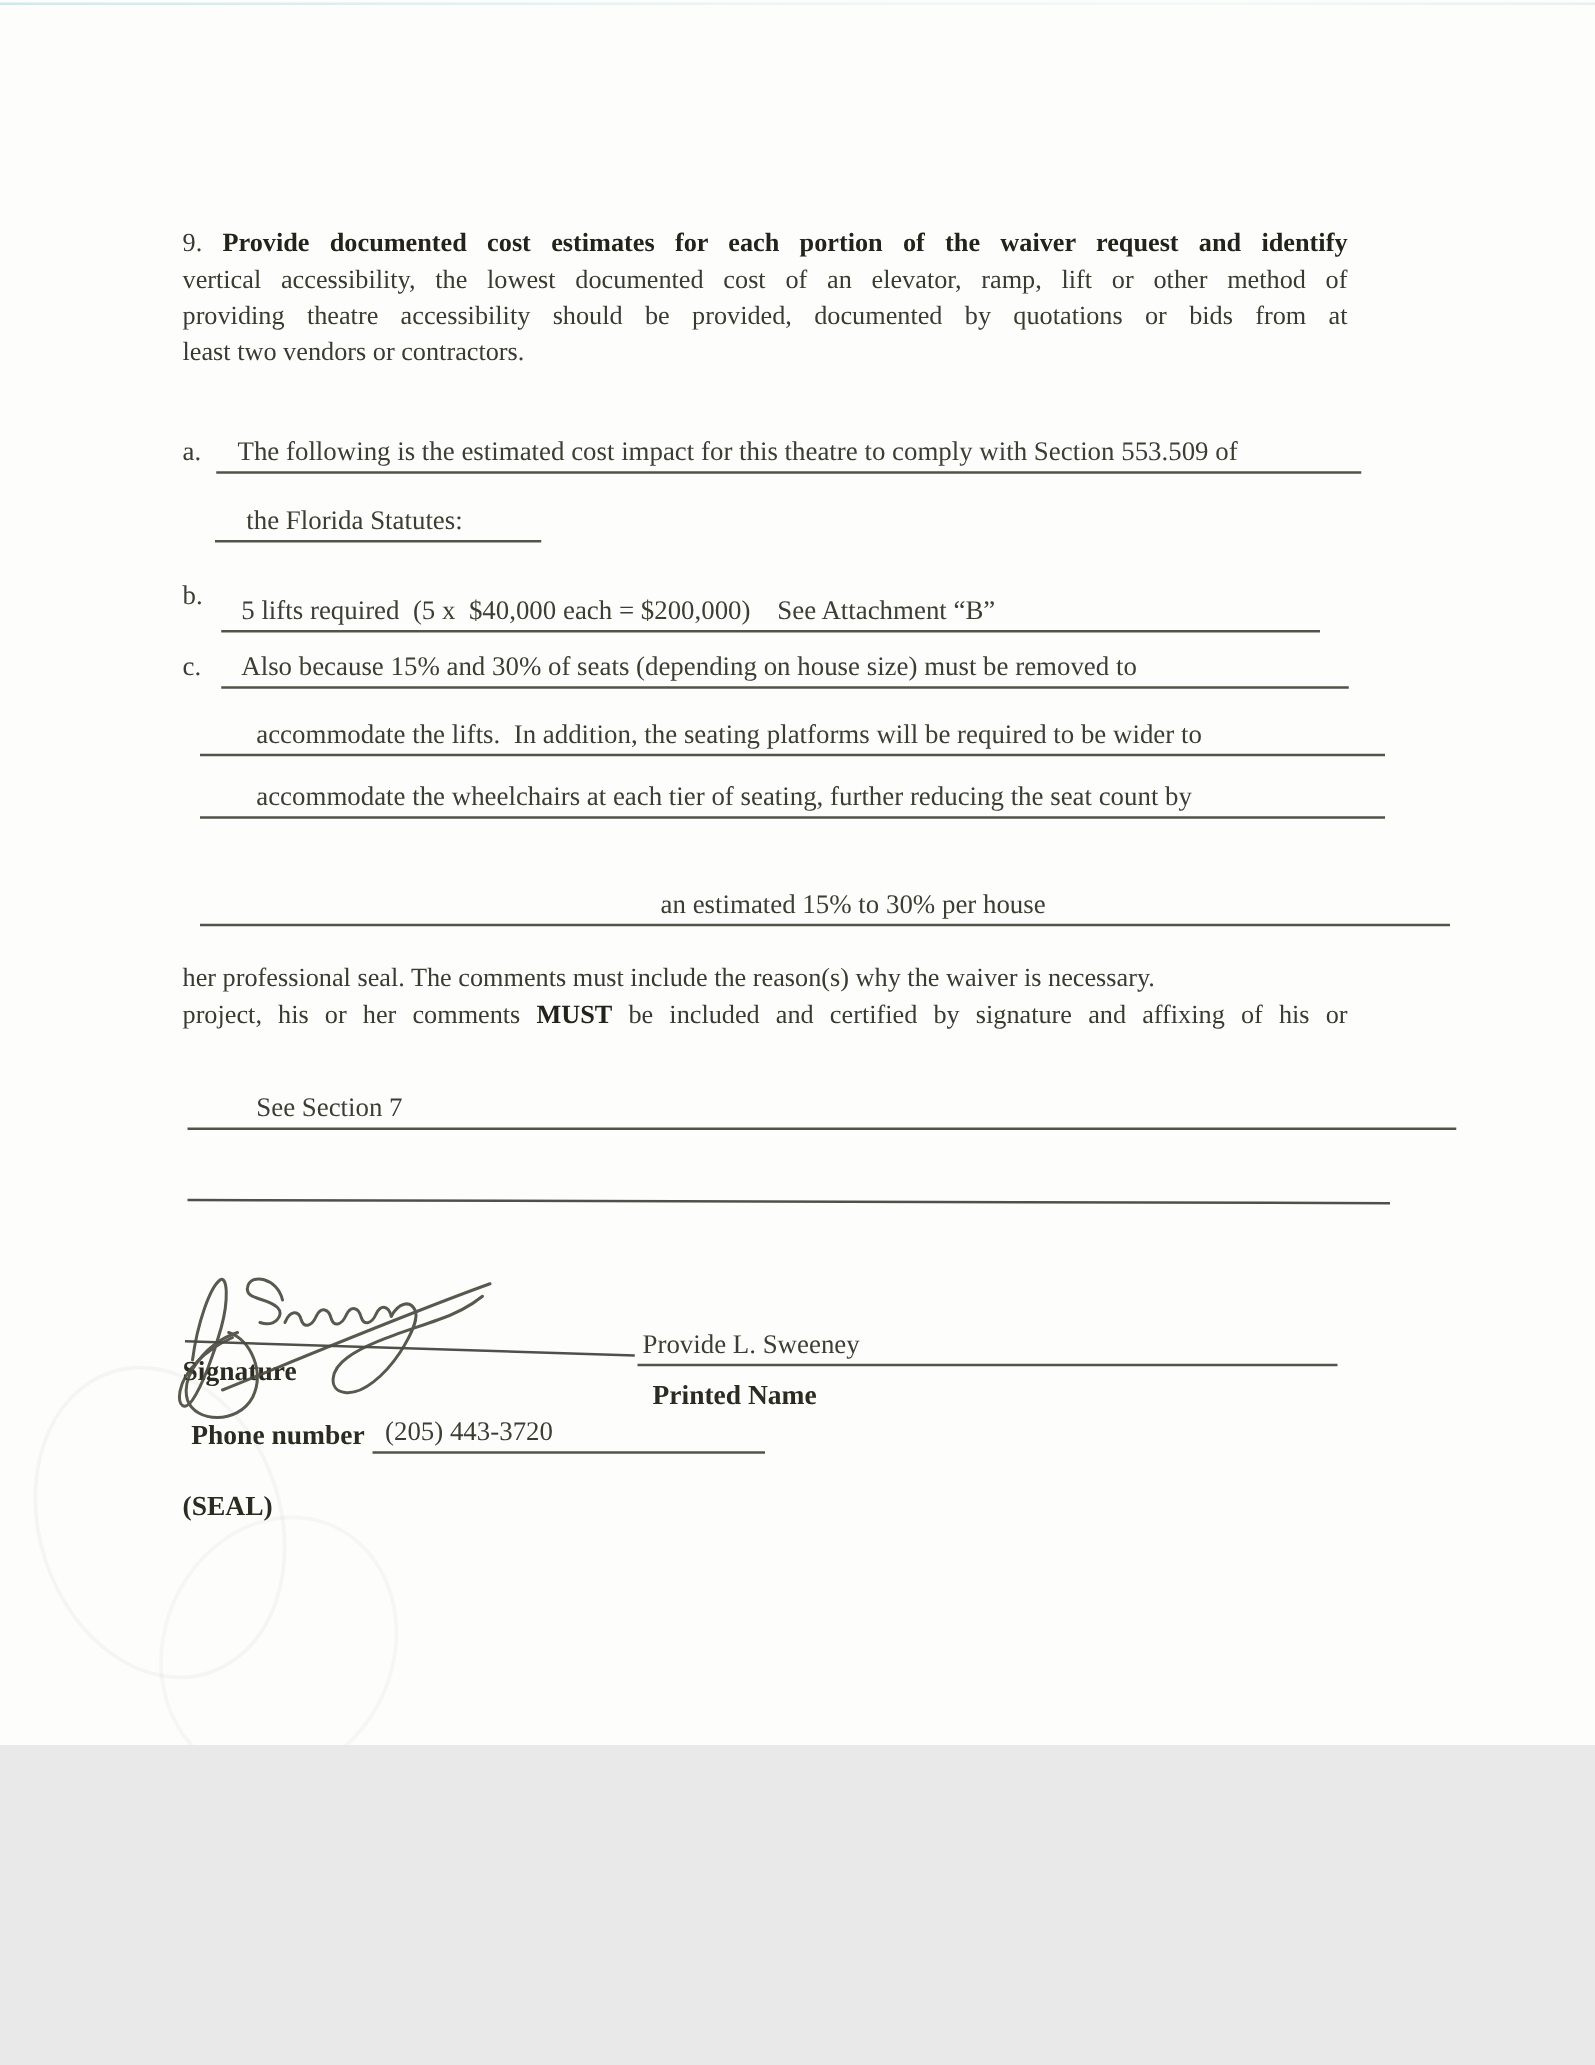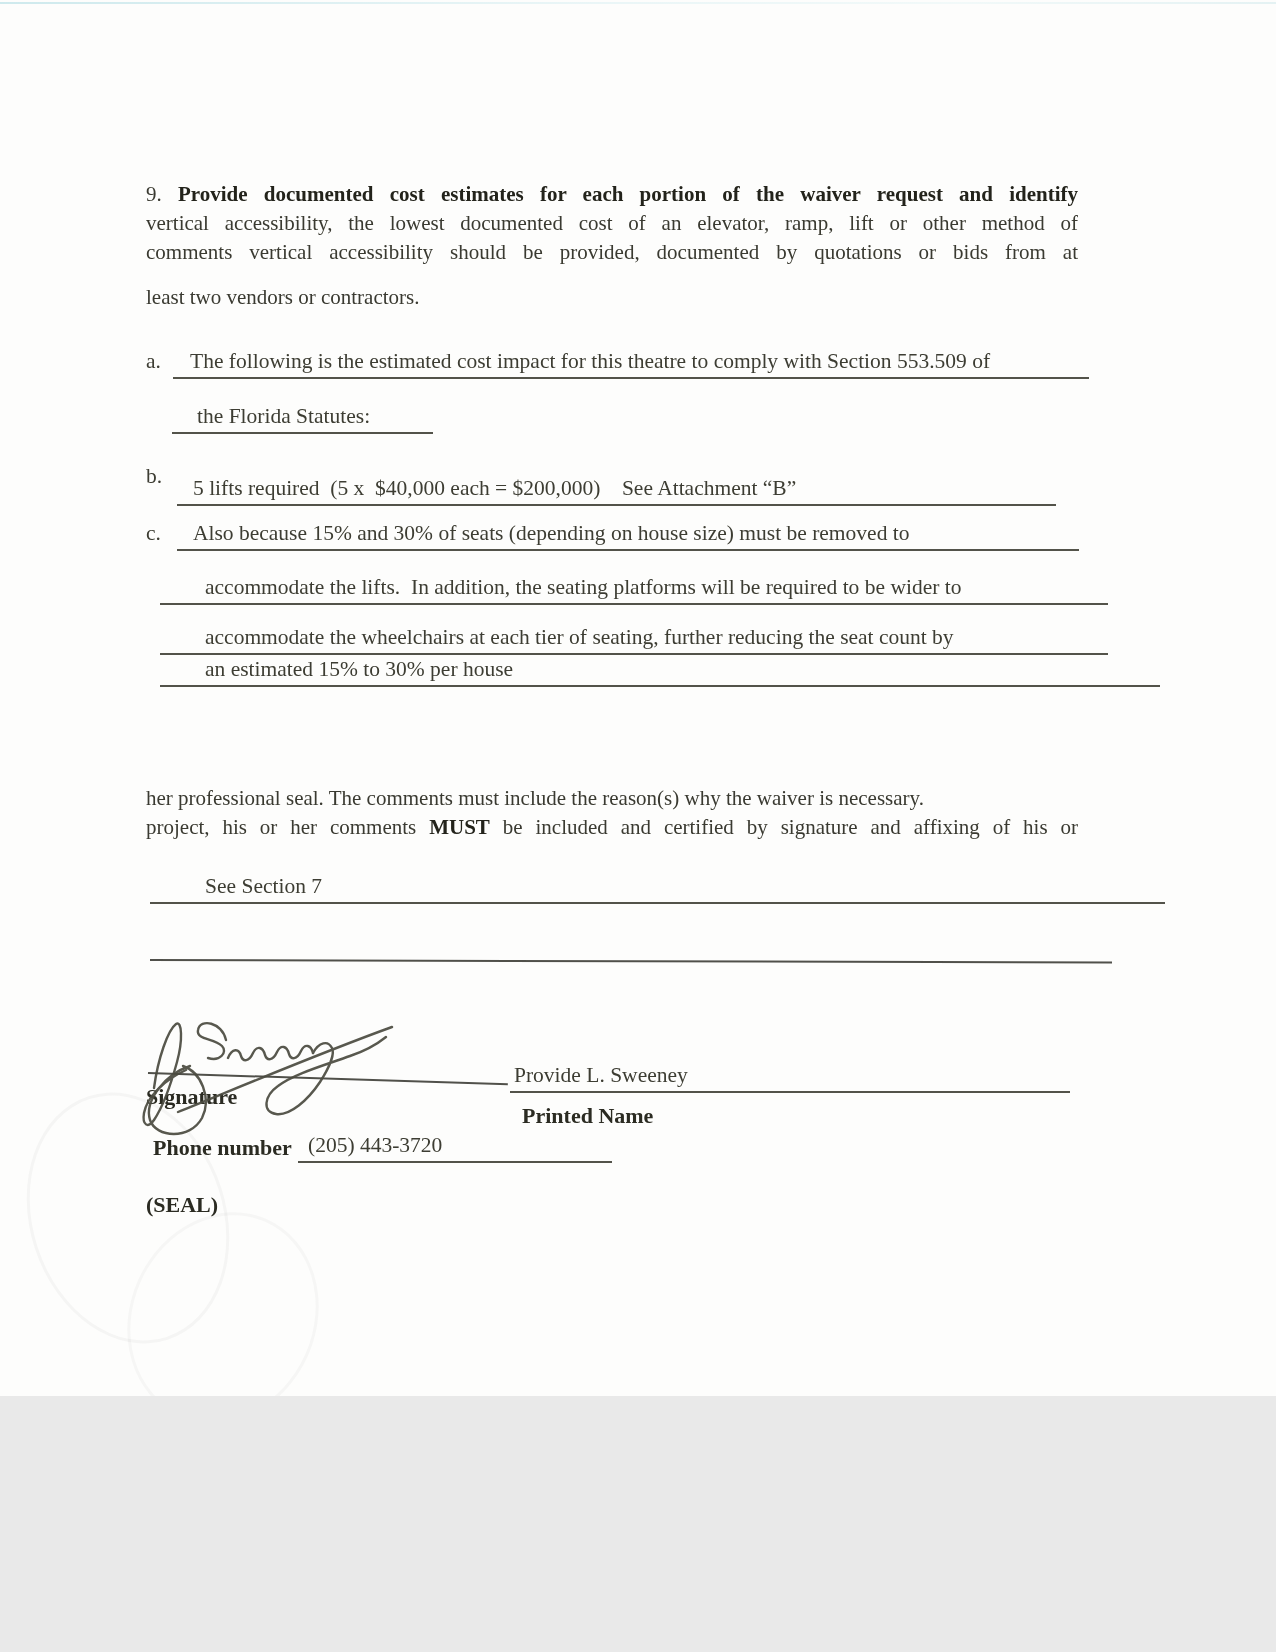--- a/index.html
+++ b/index.html
@@ -10,21 +10,21 @@
     overflow:hidden;
     font-family:"Liberation Serif", serif;
     color:#34342c;
   }
   
   .para{
     position:absolute;left:146px;width:932px;
     font-size:21px;line-height:29px;color:#3a3a31;
   }
   .para .pline{text-align:justify;text-align-last:justify;white-space:normal;}
-  .para .pline.last{text-align:right;text-align-last:left;margin-top:16px;}
+  .para .pline.last{text-align:right;text-align-last:left;}
   .para b{font-weight:bold;color:#23231b;}
   
   .row{
     position:absolute;display:flex;align-items:stretch;
     font-size:21.5px;color:#3d3d33;
   }
   .lbl{
     line-height:32px;white-space:pre;flex:0 0 auto;
   }
   .blank{
@@ -67,21 +67,21 @@
   <div class="artifact crease1"></div>
   <div class="artifact crease2"></div>
   <div class="artifact bottom-teal"></div>
   <div class="artifact bottom-smudge-left"></div>
   <div class="artifact bottom-smudge-right"></div>
   <div class="artifact bottom-vline"></div>
 
   <div class="para" style="top:180px;">
     <div class="pline"><span>9. </span><b>Provide documented cost estimates for each portion of the waiver request and identify</b></div>
     <div class="pline">vertical accessibility, the lowest documented cost of an elevator, ramp, lift or other method of</div>
-    <div class="pline">comments vertical accessibility should be provided, documented by quotations or bids from at</div>
+    <div class="pline">providing theatre accessibility should be provided, documented by quotations or bids from at</div>
     <div class="pline last">least two vendors or contractors.</div>
   </div>
 
   <div class="row" style="left:146px;top:345px;">
     <span class="lbl" style="width:27px;">a.</span>
     <span class="blank" style="width:899px;padding-left:17px;">The following is the estimated cost impact for this theatre to comply with Section 553.509 of</span>
   </div>
   <div class="row" style="left:172px;top:400px;">
     <span class="blank" style="width:236px;padding-left:25px;">the Florida Statutes:</span>
   </div>
@@ -94,21 +94,21 @@
   <div class="row" style="left:146px;top:517px;">
     <span class="lbl" style="width:31px;">c.</span>
     <span class="blank" style="width:886px;padding-left:16px;">Also because 15% and 30% of seats (depending on house size) must be removed to</span>
   </div>
   <div class="row" style="left:160px;top:571px;">
     <span class="blank" style="width:903px;padding-left:45px;">accommodate the lifts.  In addition, the seating platforms will be required to be wider to</span>
   </div>
   <div class="row" style="left:160px;top:621px;">
     <span class="blank" style="width:903px;padding-left:45px;">accommodate the wheelchairs at each tier of seating, further reducing the seat count by</span>
   </div>
-  <div class="row" style="left:160px;top:653px;">
+  <div class="row" style="left:160px;top:707px;text-align:center;">
     <span class="blank" style="width:955px;padding-left:45px;">an estimated 15% to 30% per house</span>
   </div>
 
   <div class="para" style="top:768px;">
     <div class="pline last">her professional seal. The comments must include the reason(s) why the waiver is necessary.</div>
     <div class="pline"><span>project, his or her comments </span><b>MUST</b><span> be included and certified by signature and affixing of his or</span></div>
   </div>
 
   <div class="row" style="left:150px;top:870px;">
     <span class="blank" style="width:960px;padding-left:55px;">See Section 7</span>

